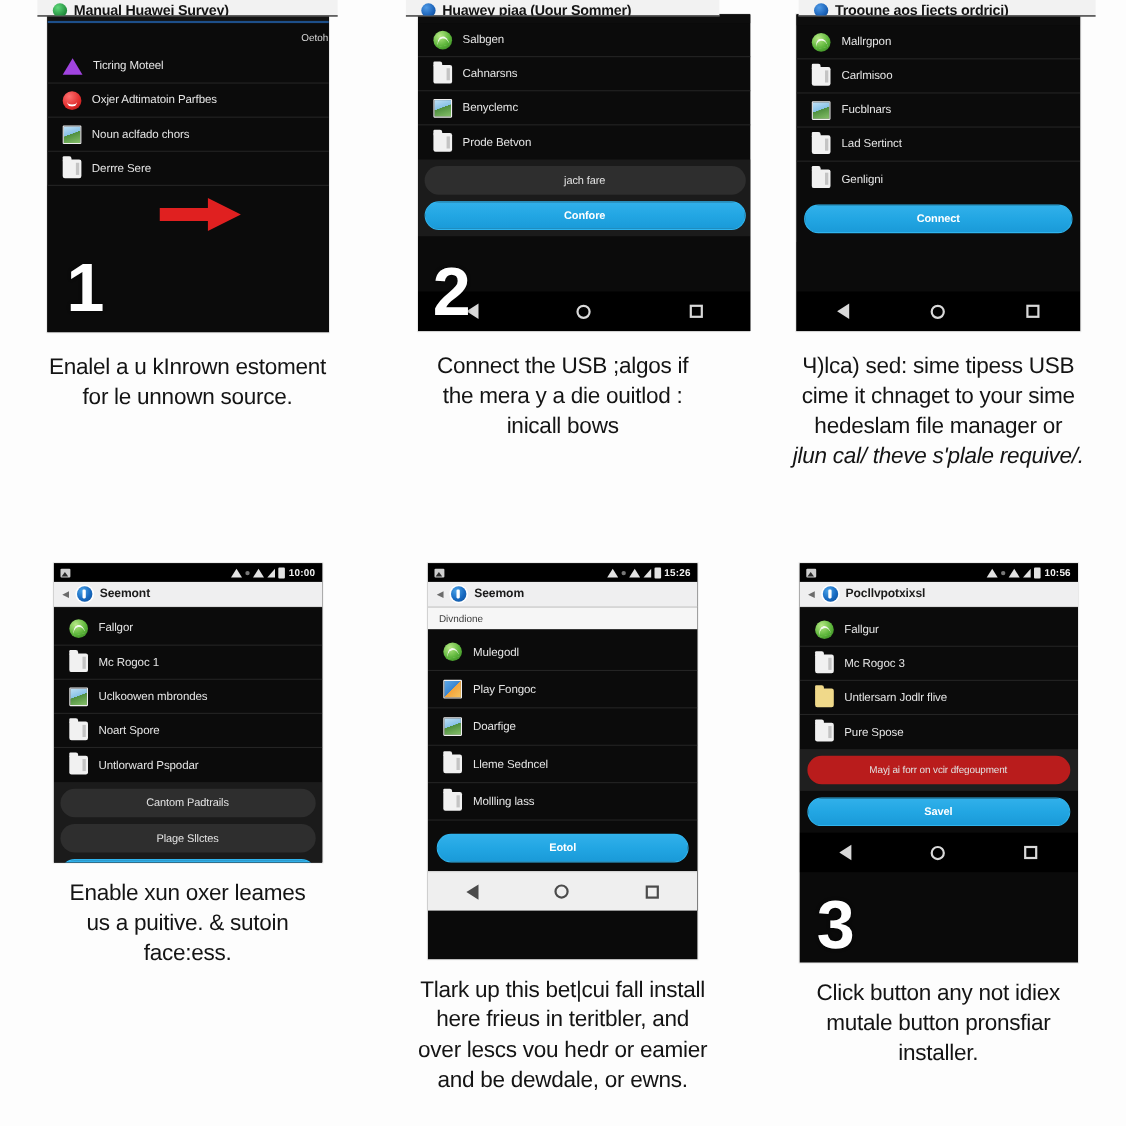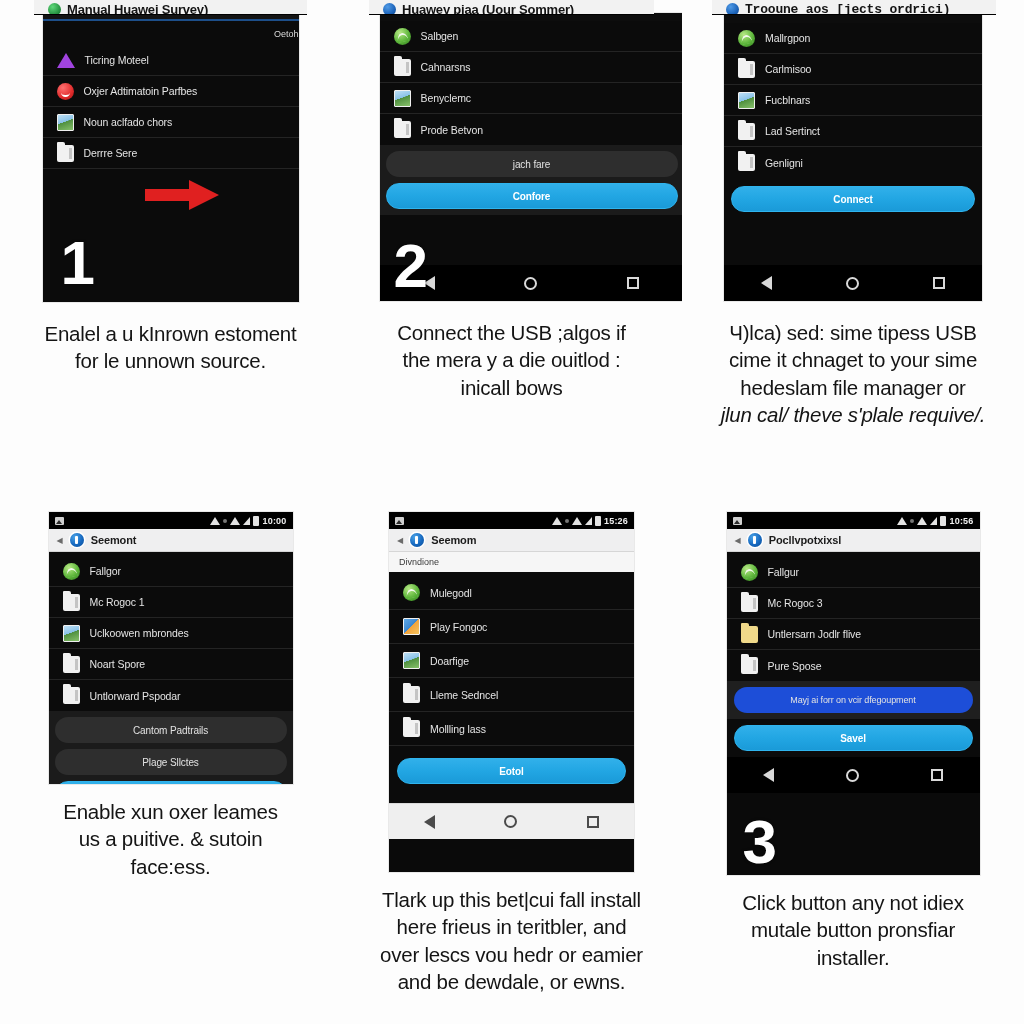--- a/index.html
+++ b/index.html
@@ -455,21 +455,21 @@
       </div>
 
       <div class="caption">
         <span class="ln">Connect the USB ;algos if</span>
         <span class="ln">the mera y a die ouitlod :</span>
         <span class="ln">inicall bows</span>
       </div>
     </div>
 
     <div class="cell row1 c3">
-      <div class="peek-bar" style="left:30px; right:28px;font-family:Liberation Mono, monospace;">
+      <div class="peek-bar" style="left:44px; right:28px;">
         <span class="peek-ic" style="background:radial-gradient(circle at 35% 30%,#4f9ae6 0%,#1b62b8 60%,#10437f 100%)"></span>
         <span class="peek-txt">Trooune aos [jects ordrici)</span>
       </div>
 
       <div class="shot">
         <div class="listwrap" style="height:100%">
           <div style="height:10px;background:#0d0d0d;"></div>
 
           <div class="row">
             <span class="ic ic-globe"></span>
@@ -619,21 +619,21 @@
           </div>
           <div class="row" style="height:34px">
             <span class="ic ic-folder"></span>
             <span class="lbl">Lleme Sedncel</span>
           </div>
           <div class="row" style="height:34px">
             <span class="ic ic-folder"></span>
             <span class="lbl">Mollling lass</span>
           </div>
 
-          <div class="btngroup flat" style="padding:12px 8px 19px">
+          <div class="btngroup flat" style="padding:12px 8px 8px">
             <div class="btn primary">Eotol</div>
           </div>
 
           <div class="spacer-dark"></div>
           <div class="navbar light">
             <span class="nav-back"></span>
             <span class="nav-home"></span>
             <span class="nav-rec"></span>
           </div>
         </div>
@@ -682,21 +682,21 @@
           <div class="row">
             <span class="ic ic-folder-y"></span>
             <span class="lbl">Untlersarn Jodlr flive</span>
           </div>
           <div class="row" style="border-bottom:none">
             <span class="ic ic-folder"></span>
             <span class="lbl">Pure Spose</span>
           </div>
 
           <div class="btngroup" style="background:#1f1f1f;padding:6px 7px">
-            <div class="btn grey" style="background:#1d4ed8;font-size:9px">Mayj ai forr on vcir dfegoupment</div>
+            <div class="btn grey" style="background:#b91c1c;font-size:9px">Mayj ai forr on vcir dfegoupment</div>
           </div>
           <div class="btngroup flat" style="padding:6px 7px">
             <div class="btn primary">Savel</div>
           </div>
 
           <div class="spacer-dark"></div>
           <div class="navbar">
             <span class="nav-back"></span>
             <span class="nav-home"></span>
             <span class="nav-rec"></span>

